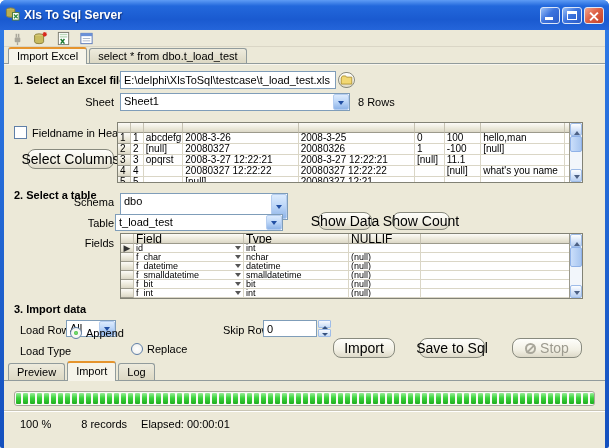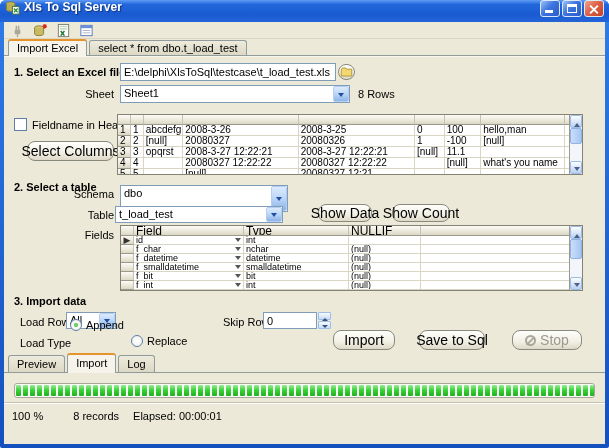--- a/index.html
+++ b/index.html
@@ -1,20 +1,20 @@
 <!DOCTYPE html>
 <html><head>
 <meta charset="utf-8">
 <style>
   *{margin:0;padding:0;box-sizing:border-box}
   html,body{width:609px;height:448px;overflow:hidden}
   body{font-family:"Liberation Sans",sans-serif;font-size:11px;color:#000;background:#fff}
 
   .window{width:609px;height:448px;background:linear-gradient(180deg,#2F7CE8,#1450BE);padding:0 4px 4px;border-radius:6px 6px 2px 2px}
-  .titlebar{height:22px;margin:0 -4px;padding:0 5px;display:flex;align-items:flex-start;gap:4px;color:#fff;font-weight:bold;font-size:12px;
+  .titlebar{height:30px;margin:0 -4px;padding:0 5px;display:flex;align-items:center;gap:4px;color:#fff;font-weight:bold;font-size:12px;
     text-shadow:1px 1px 1px #10337E;border-radius:6px 6px 0 0;
     background:linear-gradient(180deg,#5E9CF5 0%,#2268DC 20%,#1A5AD0 65%,#2465DA 100%)}
   .title-text{white-space:nowrap}
   .tb-btns{margin-left:auto;display:flex;gap:2px}
   .tbtn{width:20px;height:17px;border:1px solid #DCE7F8;border-radius:3px;position:relative;cursor:default}
   .minb,.maxb{background:linear-gradient(135deg,#9CC2F8,#3D74DE 45%,#2C5CC8)}
   .closeb{background:linear-gradient(135deg,#F4A58C,#DE6248 45%,#C44026)}
   .minb i{position:absolute;left:4px;bottom:3px;width:8px;height:3px;background:#fff}
   .maxb i{position:absolute;left:4px;top:3px;width:10px;height:9px;border:1px solid #fff;border-top-width:3px}
   .closeb i{position:absolute;inset:0}
@@ -111,21 +111,21 @@
   .sbtn.dn::after{content:"";position:absolute;left:3px;top:5px;border:3px solid transparent;border-top:4px solid #4D6185}
   .sthumb{height:16px;flex:none;background:linear-gradient(90deg,#CADEFA,#A8C6F0);border:1px solid #90B2E8;border-radius:2px}
   .sspace{flex:1}
 
   .progress-panel{height:29px;padding:10px 10px 0}
   .progressbar{height:15px;border:1px solid #A8A69A;border-radius:3px;background:#FBFBF6;padding:1px;display:flex;overflow:hidden}
   .progressbar i{width:5px;flex:none;margin-right:2px;border-radius:1px;background:linear-gradient(180deg,#98EC98,#3BD43B 45%,#1FAE1F)}
 
   .statusbar{height:26px;border-top:1px solid #C8C4B4;box-shadow:inset 0 1px 0 #FFFFFF;display:flex;align-items:center}
   .statusbar span{white-space:nowrap}
-  #status-percent{margin-left:8px}
+  #status-percent{margin-left:16px}
   #status-records{margin-left:30px}
   #status-elapsed{margin-left:14px}
 
   
   #sec1-title{left:10px;top:9px}
   #file-input{position:absolute;left:116px;top:6px;width:216px;height:18px}
   #folder-btn{left:334px;top:7px;width:17px;height:16px;padding:0}
   #sheet-label{left:30px;top:31px;width:80px;text-align:right}
   #sheet-combo{left:116px;top:28px;width:230px;height:18px}
   #rows-info{left:354px;top:31px}

